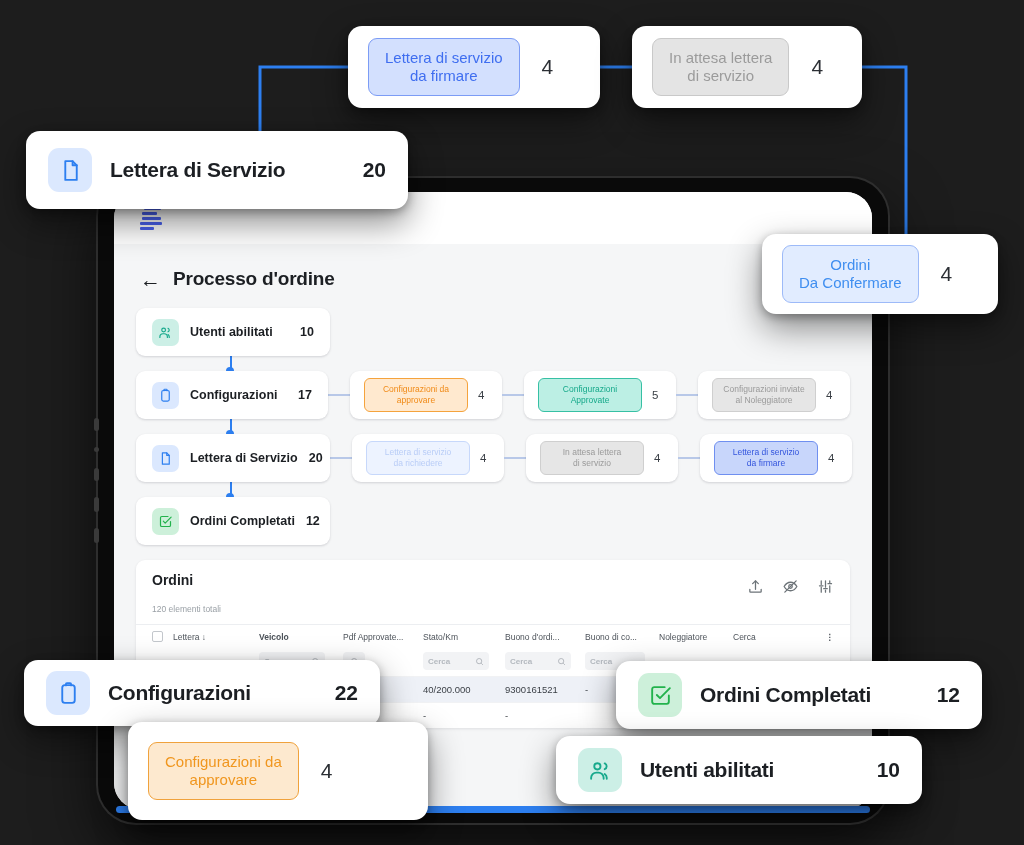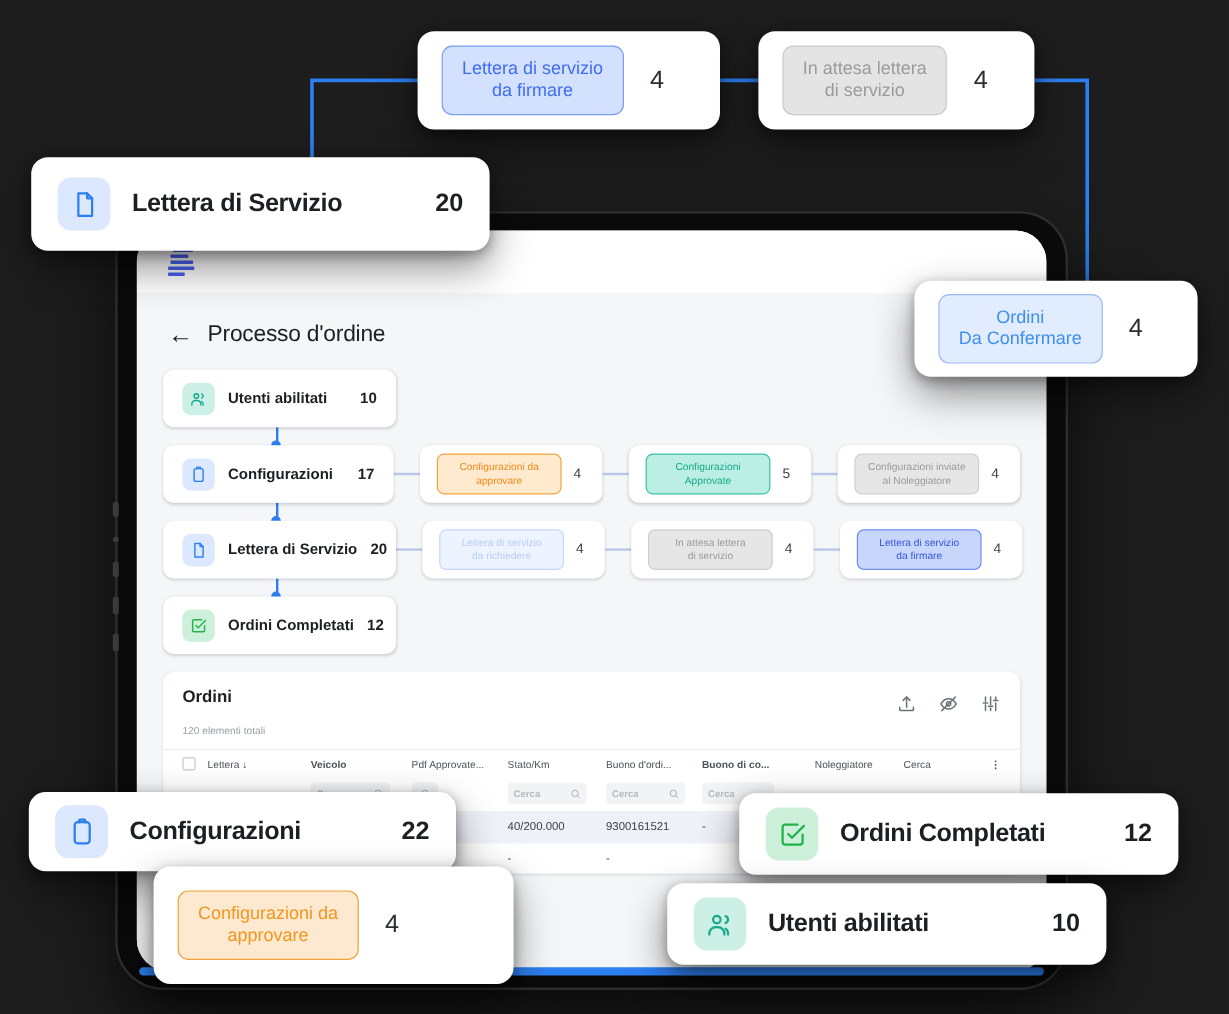--- a/index.html
+++ b/index.html
@@ -50,21 +50,21 @@
   .logo-mark i:nth-child(1) { top: 0;  width: 17px; left: 4px; }
   .logo-mark i:nth-child(2) { top: 5px; width: 15px; left: 2px; }
   .logo-mark i:nth-child(3) { top: 10px; width: 19px; left: 2px; }
   .logo-mark i:nth-child(4) { top: 15px; width: 22px; left: 0; }
   .logo-mark i:nth-child(5) { top: 20px; width: 14px; left: 0; }
 
   .app-body { background: #f5f6f7; height: 565px; padding: 18px 22px 0 22px; overflow: hidden; }
 
   .page-head { display: flex; align-items: center; gap: 12px; margin: 6px 0 18px 4px; }
   .back-arrow { font-size: 21px; color: #1c1f23; line-height: 1; }
-  .page-title { font-size: 19px; font-weight: normal; color: #1c1f23; letter-spacing: -.2px; }
+  .page-title { font-size: 19px; font-weight: bold; color: #1c1f23; letter-spacing: -.2px; }
 
   
   .flow { position: relative; }
   .flow-row { display: flex; align-items: stretch; margin-bottom: 15px; position: relative; }
 
   .node-card {
     background: #fff; border-radius: 9px;
     box-shadow: 0 1px 3px rgba(16,24,40,.10), 0 1px 2px rgba(16,24,40,.06);
     display: flex; align-items: center; gap: 11px;
     padding: 0 16px; height: 48px; position: relative;
@@ -347,21 +347,21 @@
             </div>
           </div>
 
           <div class="th-row">
             <span class="chk"></span>
             <span class="th" style="width:96px;padding-left:10px;">Lettera ↓</span>
             <span class="th" style="width:84px;font-weight:bold;">Veicolo</span>
             <span class="th" style="width:80px;">Pdf Approvate...</span>
             <span class="th" style="width:82px;">Stato/Km</span>
             <span class="th" style="width:80px;">Buono d'ordi...</span>
-            <span class="th" style="width:94px;font-weight:bold;">Buono di co...</span>
+            <span class="th" style="width:74px;">Buono di co...</span>
             <span class="th" style="width:74px;">Noleggiatore</span>
             <span class="th" style="width:60px;">Cerca</span>
             <span class="th" style="margin-left:auto;font-weight:bold;">⋮</span>
           </div>
 
           <div class="filter-row">
             <span style="width:107px;"></span>
             <span class="fcell" style="width:84px;">
               <span class="fbox" style="width:66px;">
                 <span>Cerca</span>

